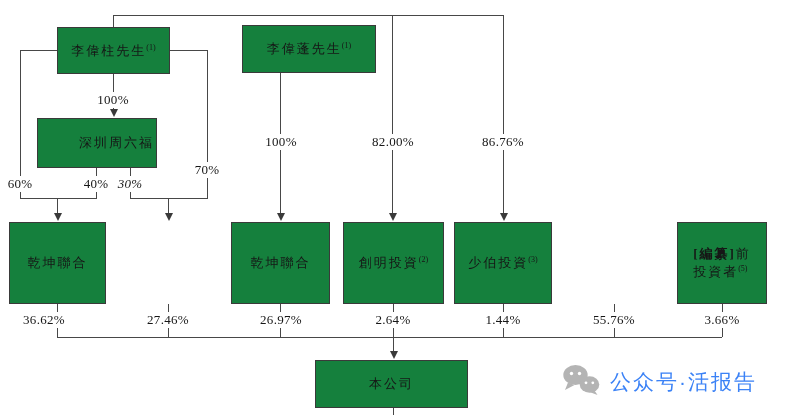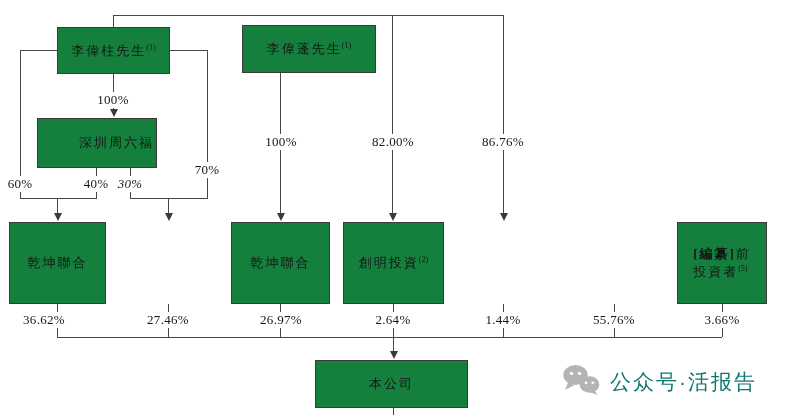--- a/index.html
+++ b/index.html
@@ -20,21 +20,21 @@
     border-left:4.5px solid transparent;border-right:4.5px solid transparent;
     border-top:8.5px solid #3a3a3a;
   }
   .elabel{
     position:absolute;transform:translate(-50%,-50%);background:#fff;padding:0 3px;
     font-size:13px;letter-spacing:0.3px;white-space:nowrap;z-index:2;color:#161616;
   }
   .bold{font-weight:bold;}
   #watermark{
     position:absolute;left:561px;top:364px;display:flex;align-items:center;gap:9px;
-    z-index:4;color:#0f766e;
+    z-index:4;color:#3b82f6;
   }
   #watermark .wm-text{
     font-family:"Liberation Sans","DejaVu Sans",sans-serif;
     font-size:21px;letter-spacing:2px;white-space:nowrap;
   }
 </style>
 </head>
 <body>
 
 <div id="canvas">
@@ -96,20 +96,23 @@
 
   <div class="box" style="left:9px;top:222px;width:97px;height:82px;">
     <span><span>乾坤聯合</span><sup></sup></span>
   </div>
   <div class="box" style="left:231px;top:222px;width:99px;height:82px;">
     <span><span>乾坤聯合</span><sup></sup></span>
   </div>
   <div class="box" style="left:343px;top:222px;width:101px;height:82px;">
     <span><span>創明投資</span><sup>(2)</sup></span>
   </div>
+  <div class="box" style="left:454px;top:222px;width:98px;height:82px;">
+    <span><span>少伯投資</span><sup>(3)</sup></span>
+  </div>
   <div class="box" style="left:677px;top:222px;width:90px;height:82px;">
     <span>
       <span class="bold">[編纂]</span><span>前</span><br>
       <span>投資者</span><sup>(5)</sup>
     </span>
   </div>
 
   <div class="elabel" style="left:44px;top:320px;">36.62%</div>
   <div class="elabel" style="left:168px;top:320px;">27.46%</div>
   <div class="elabel" style="left:281px;top:320px;">26.97%</div>

